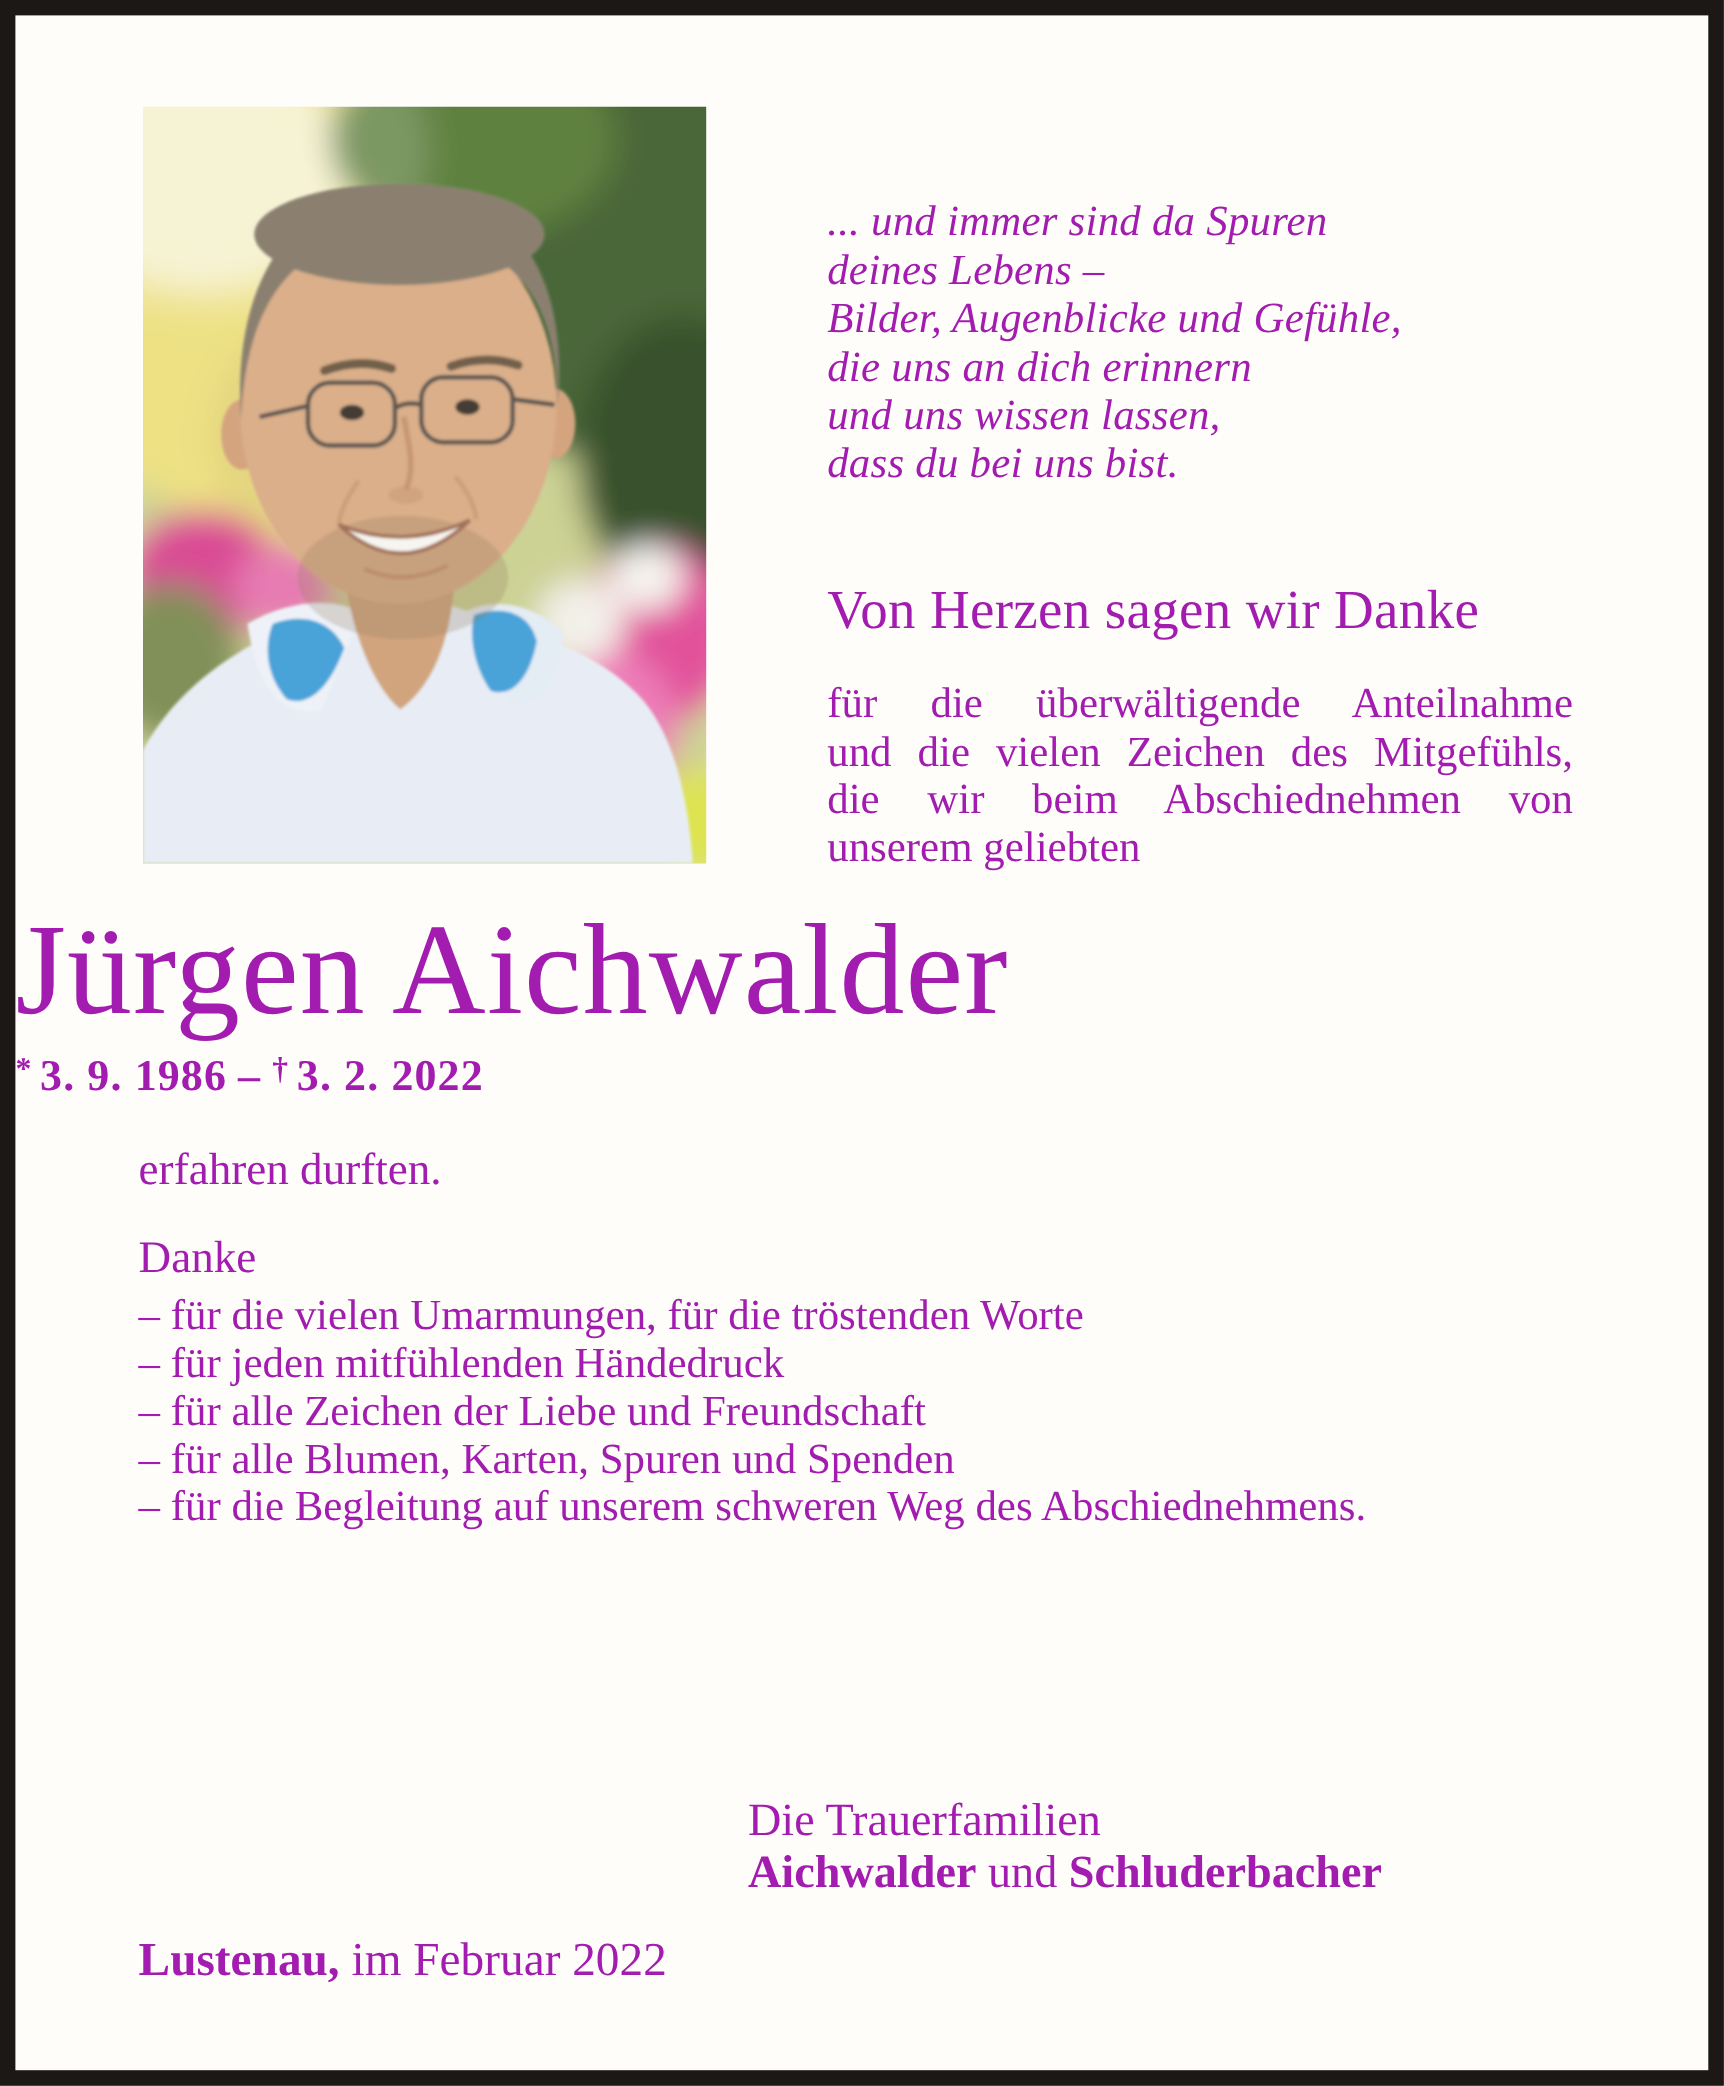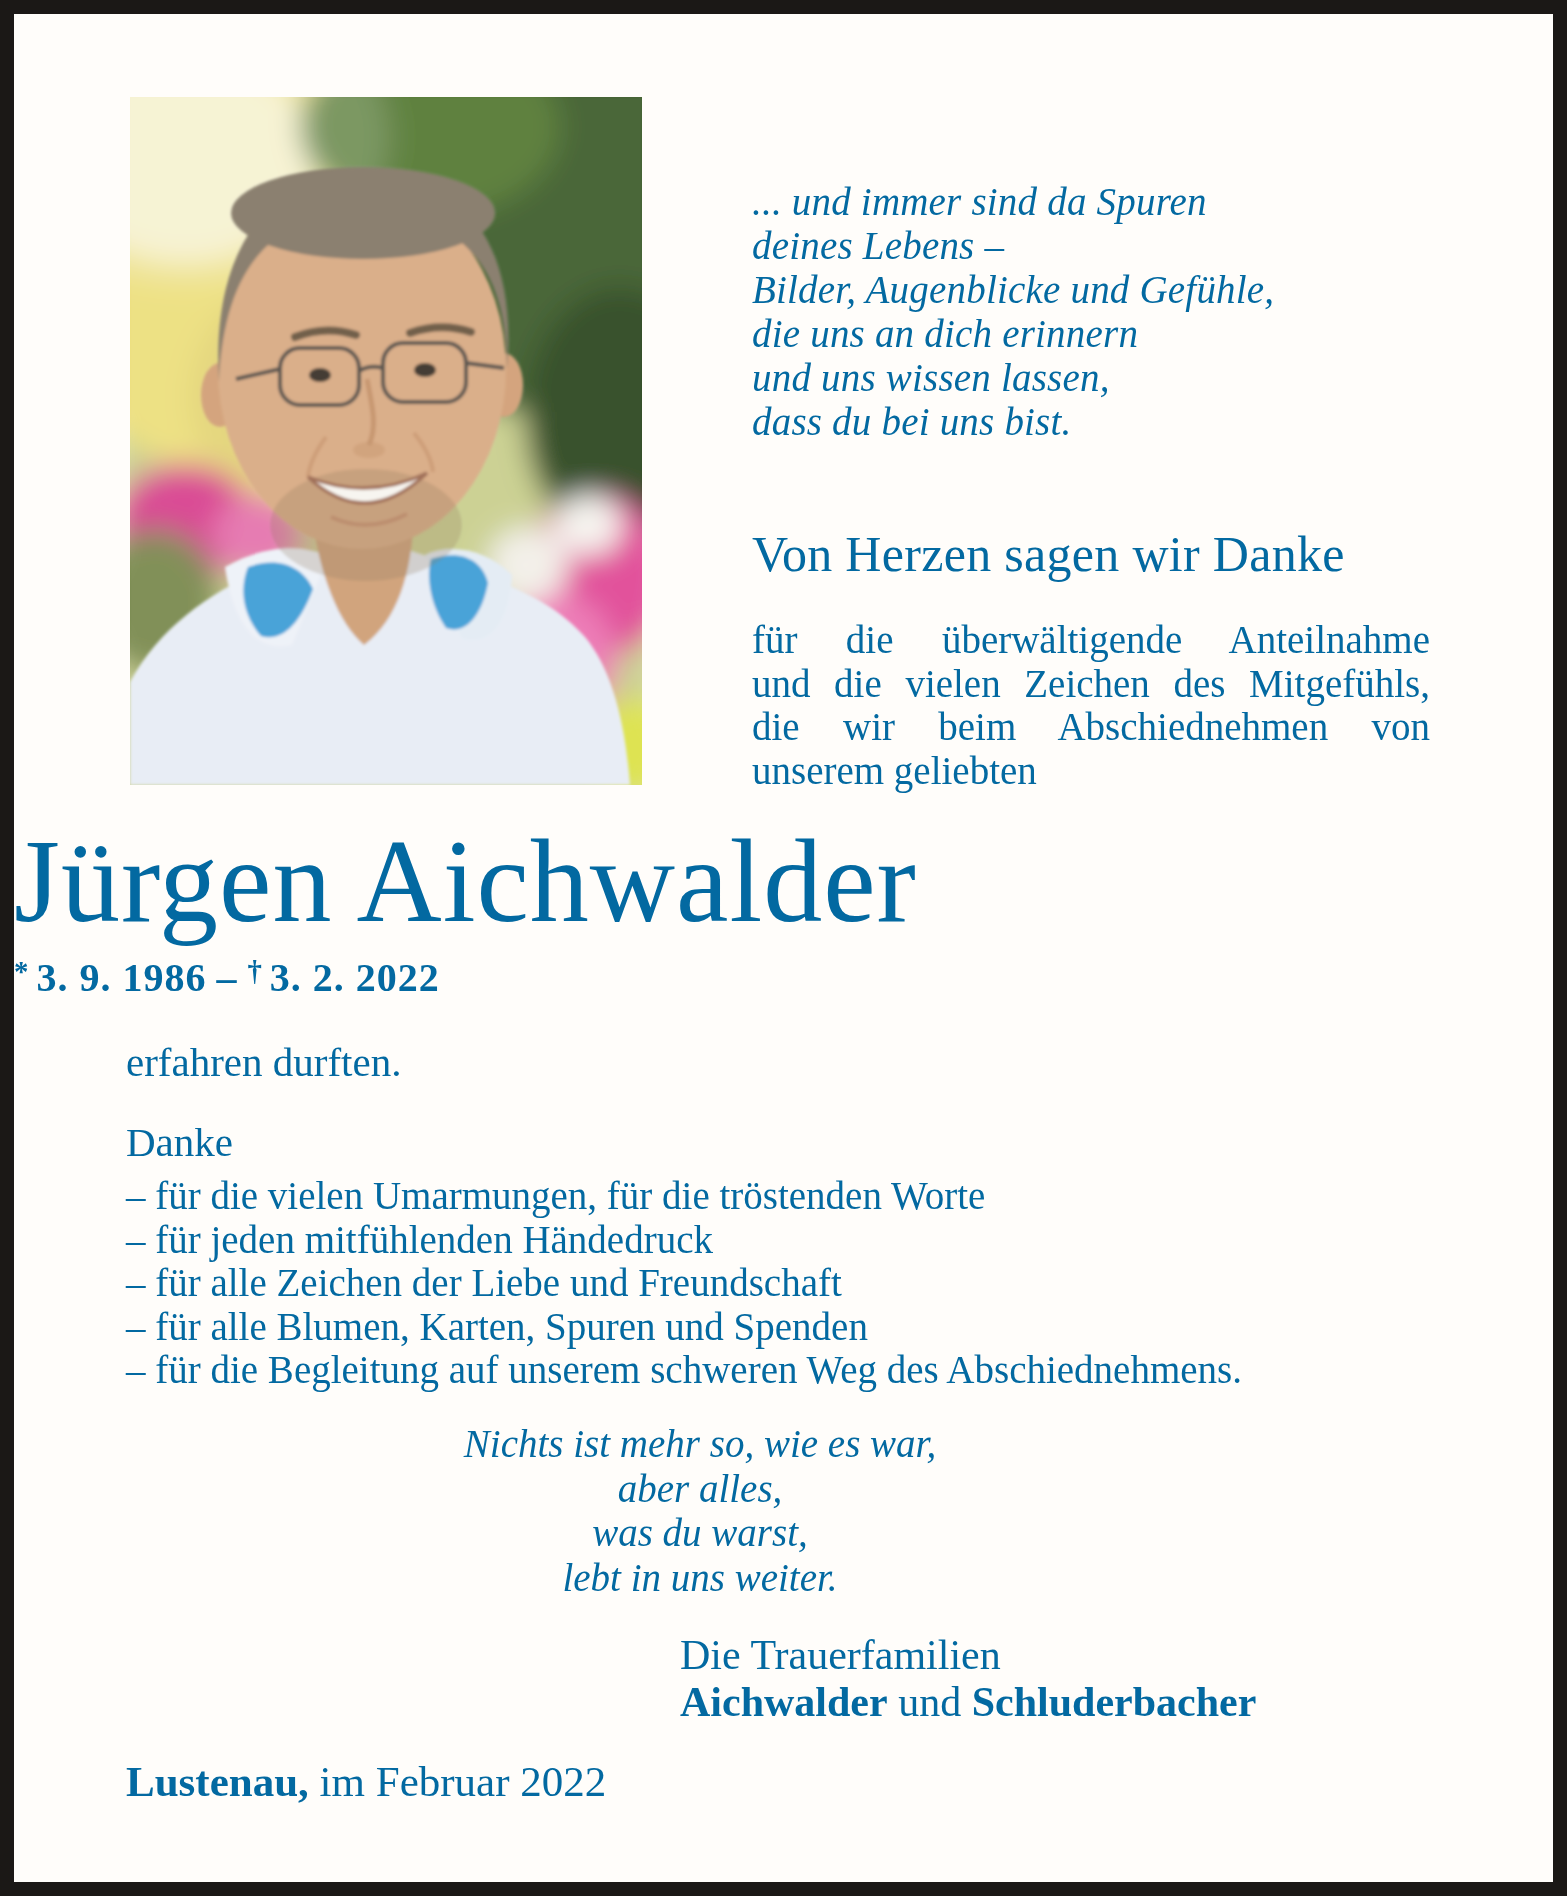--- a/index.html
+++ b/index.html
@@ -1,19 +1,19 @@
 <!DOCTYPE html>
 <html><head>
 <meta charset="utf-8">
 <title>Document</title>
 <style>
   html,body{margin:0;padding:0;background:#3a3a3a;}
   .page{position:relative;width:1567px;height:1896px;background:#1b1816;margin:0 auto;}
   .card{position:absolute;left:14px;top:14px;width:1539px;height:1868px;background:#fffdfa;
-        overflow:hidden;font-family:"Liberation Serif","DejaVu Serif",serif;color:#0369a1;}
+        overflow:hidden;font-family:"Liberation Serif","DejaVu Serif",serif;color:#a21caf;}
   .abs{position:absolute;}
 
   .photo{left:116px;top:83px;width:512px;height:688px;}
   .photo svg{display:block;width:512px;height:688px;}
 
   .poem1{left:738px;top:166px;font-size:39px;line-height:44px;font-style:italic;letter-spacing:.2px;}
 
   .heading{left:738px;top:510px;font-size:50px;line-height:1.2;letter-spacing:.3px;}
 
   .intro{left:738px;top:604px;width:678px;font-size:39px;}
@@ -140,26 +140,20 @@
     <div class="abs danke">Danke</div>
 
     <div class="abs thanks">
       <div>– für die vielen Umarmungen, für die tröstenden Worte</div>
       <div>– für jeden mitfühlenden Händedruck</div>
       <div>– für alle Zeichen der Liebe und Freundschaft</div>
       <div>– für alle Blumen, Karten, Spuren und Spenden</div>
       <div>– für die Begleitung auf unserem schweren Weg des Abschiednehmens.</div>
     </div>
 
-    <div class="abs poem2">
-      <div>Nichts ist mehr so, wie es war,</div>
-      <div>aber alles,</div>
-      <div>was du warst,</div>
-      <div>lebt in uns weiter.</div>
-    </div>
 
     <div class="abs signature">
       <div>Die Trauerfamilien</div>
       <div>
         <span class="fam">Aichwalder</span>
         <span>und</span>
         <span class="fam">Schluderbacher</span>
       </div>
     </div>
 

